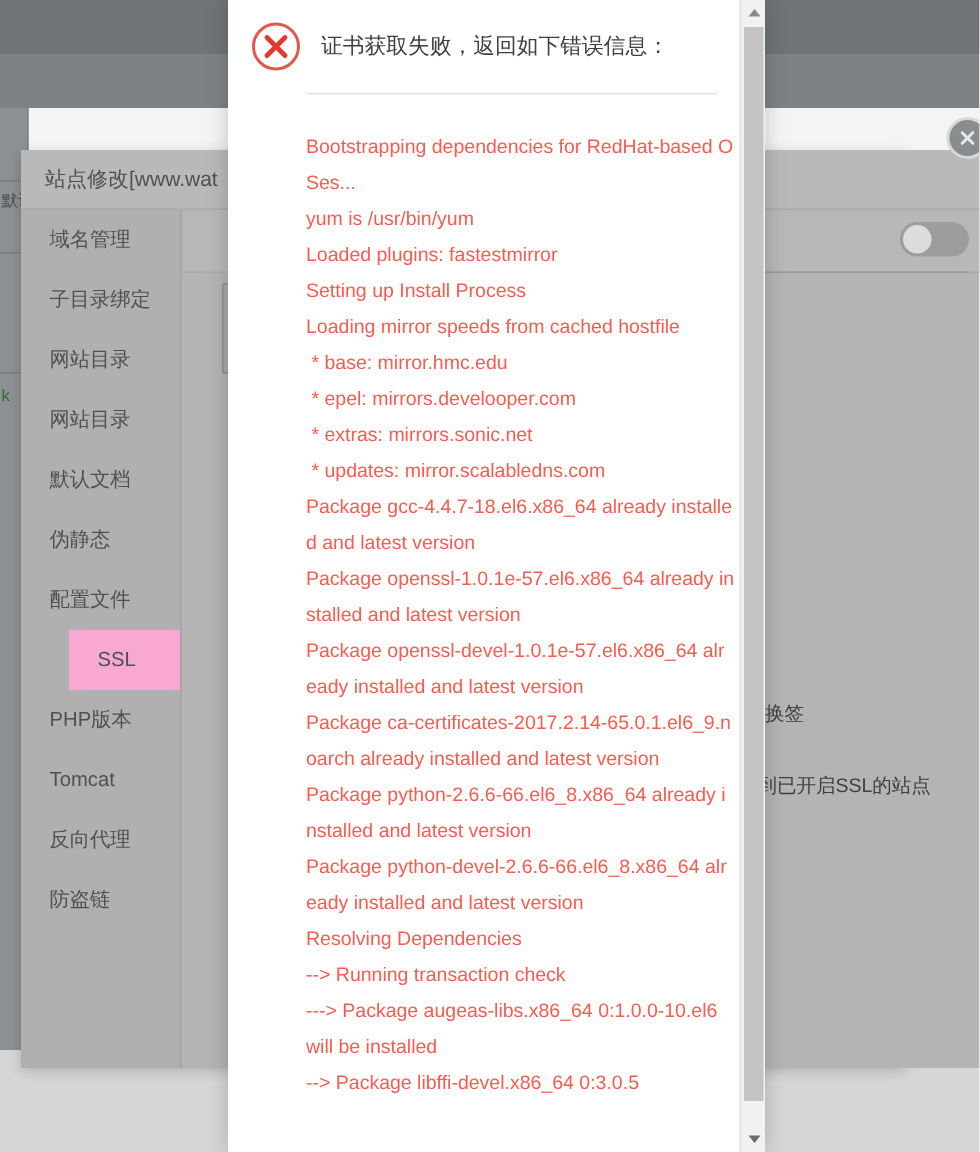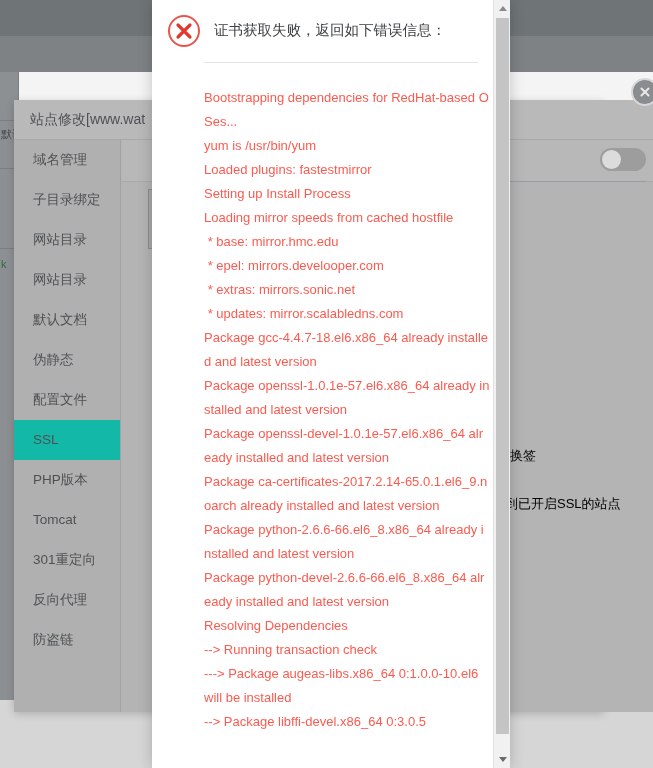--- a/index.html
+++ b/index.html
@@ -133,21 +133,22 @@
     height: 40px;
     line-height: 40px;
     padding-left: 19px;
     font-size: 13.5px;
     color: #4e5154;
     white-space: nowrap;
     cursor: pointer;
     box-sizing: border-box;
   }
   .side-item.active {
-    background: #14b8a6;
+    background: #f9a8d4;
+    margin-left: 32px;
   }
 
   
   .site-content {
     position: absolute;
     left: 108px; top: 40px;
     width: 531px; height: 572px;
     background: #b4b4b4;
   }
   .content-head {
@@ -212,22 +213,23 @@
     display: block;
     width: 5px; height: 5px;
     background: #5e6164;
     border-radius: 1px;
     margin-bottom: 25px;
   }
 
   .frag {
     position: absolute;
     font-size: 13px;
-    color: #000000;
-    white-space: nowrap;
+    color: #404040;
+    white-space: nowrap;
+    margin-top: 20px;
   }
   .frag-a { left: 510px; top: 447px; }
   .frag-b { left: 505px; top: 495px; }
 
   
   .err-dialog {
     position: absolute;
     left: 152px; top: 0;
     width: 358px; height: 768px;
     background: #ffffff;
@@ -339,21 +341,20 @@
       <div class="side-item"><span>域名管理</span></div>
       <div class="side-item"><span>子目录绑定</span></div>
       <div class="side-item"><span>网站目录</span></div>
       <div class="side-item"><span>网站目录</span></div>
       <div class="side-item"><span>默认文档</span></div>
       <div class="side-item"><span>伪静态</span></div>
       <div class="side-item"><span>配置文件</span></div>
       <div class="side-item active"><span>SSL</span></div>
       <div class="side-item"><span>PHP版本</span></div>
       <div class="side-item"><span>Tomcat</span></div>
-      <div class="side-item"><span>301重定向</span></div>
       <div class="side-item"><span>反向代理</span></div>
       <div class="side-item"><span>防盗链</span></div>
     </div>
 
     <div class="site-content">
       <div class="content-head"></div>
       <div class="fake-btn">
         <i class="d1"></i>
         <i class="d2"></i>
       </div>

